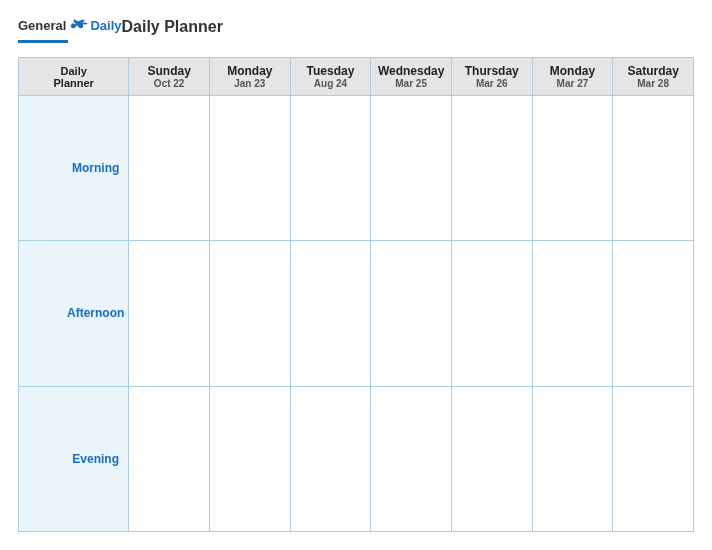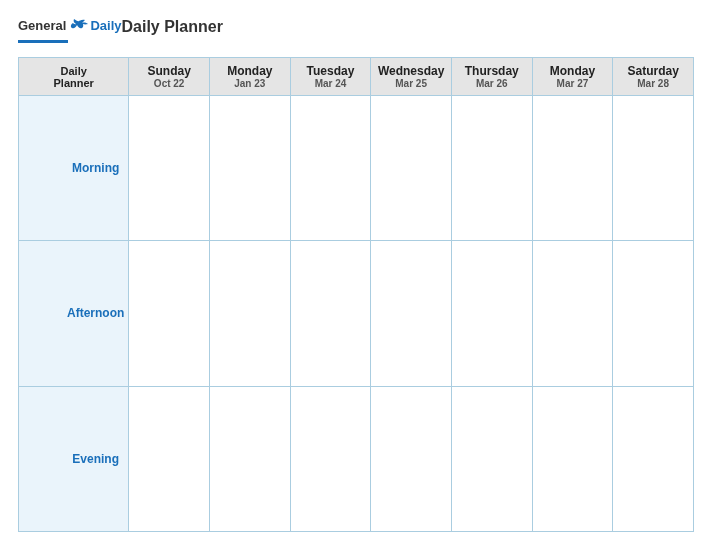--- a/index.html
+++ b/index.html
@@ -168,21 +168,21 @@
       <th>
         <span class="day-name">Sunday</span>
         <span class="day-date">Oct 22</span>
       </th>
       <th>
         <span class="day-name">Monday</span>
         <span class="day-date">Jan 23</span>
       </th>
       <th>
         <span class="day-name">Tuesday</span>
-        <span class="day-date">Mar 24</span>
+        <span class="day-date">Aug 24</span>
       </th>
       <th>
         <span class="day-name">Wednesday</span>
         <span class="day-date">Mar 25</span>
       </th>
       <th>
         <span class="day-name">Thursday</span>
         <span class="day-date">Mar 26</span>
       </th>
       <th>

